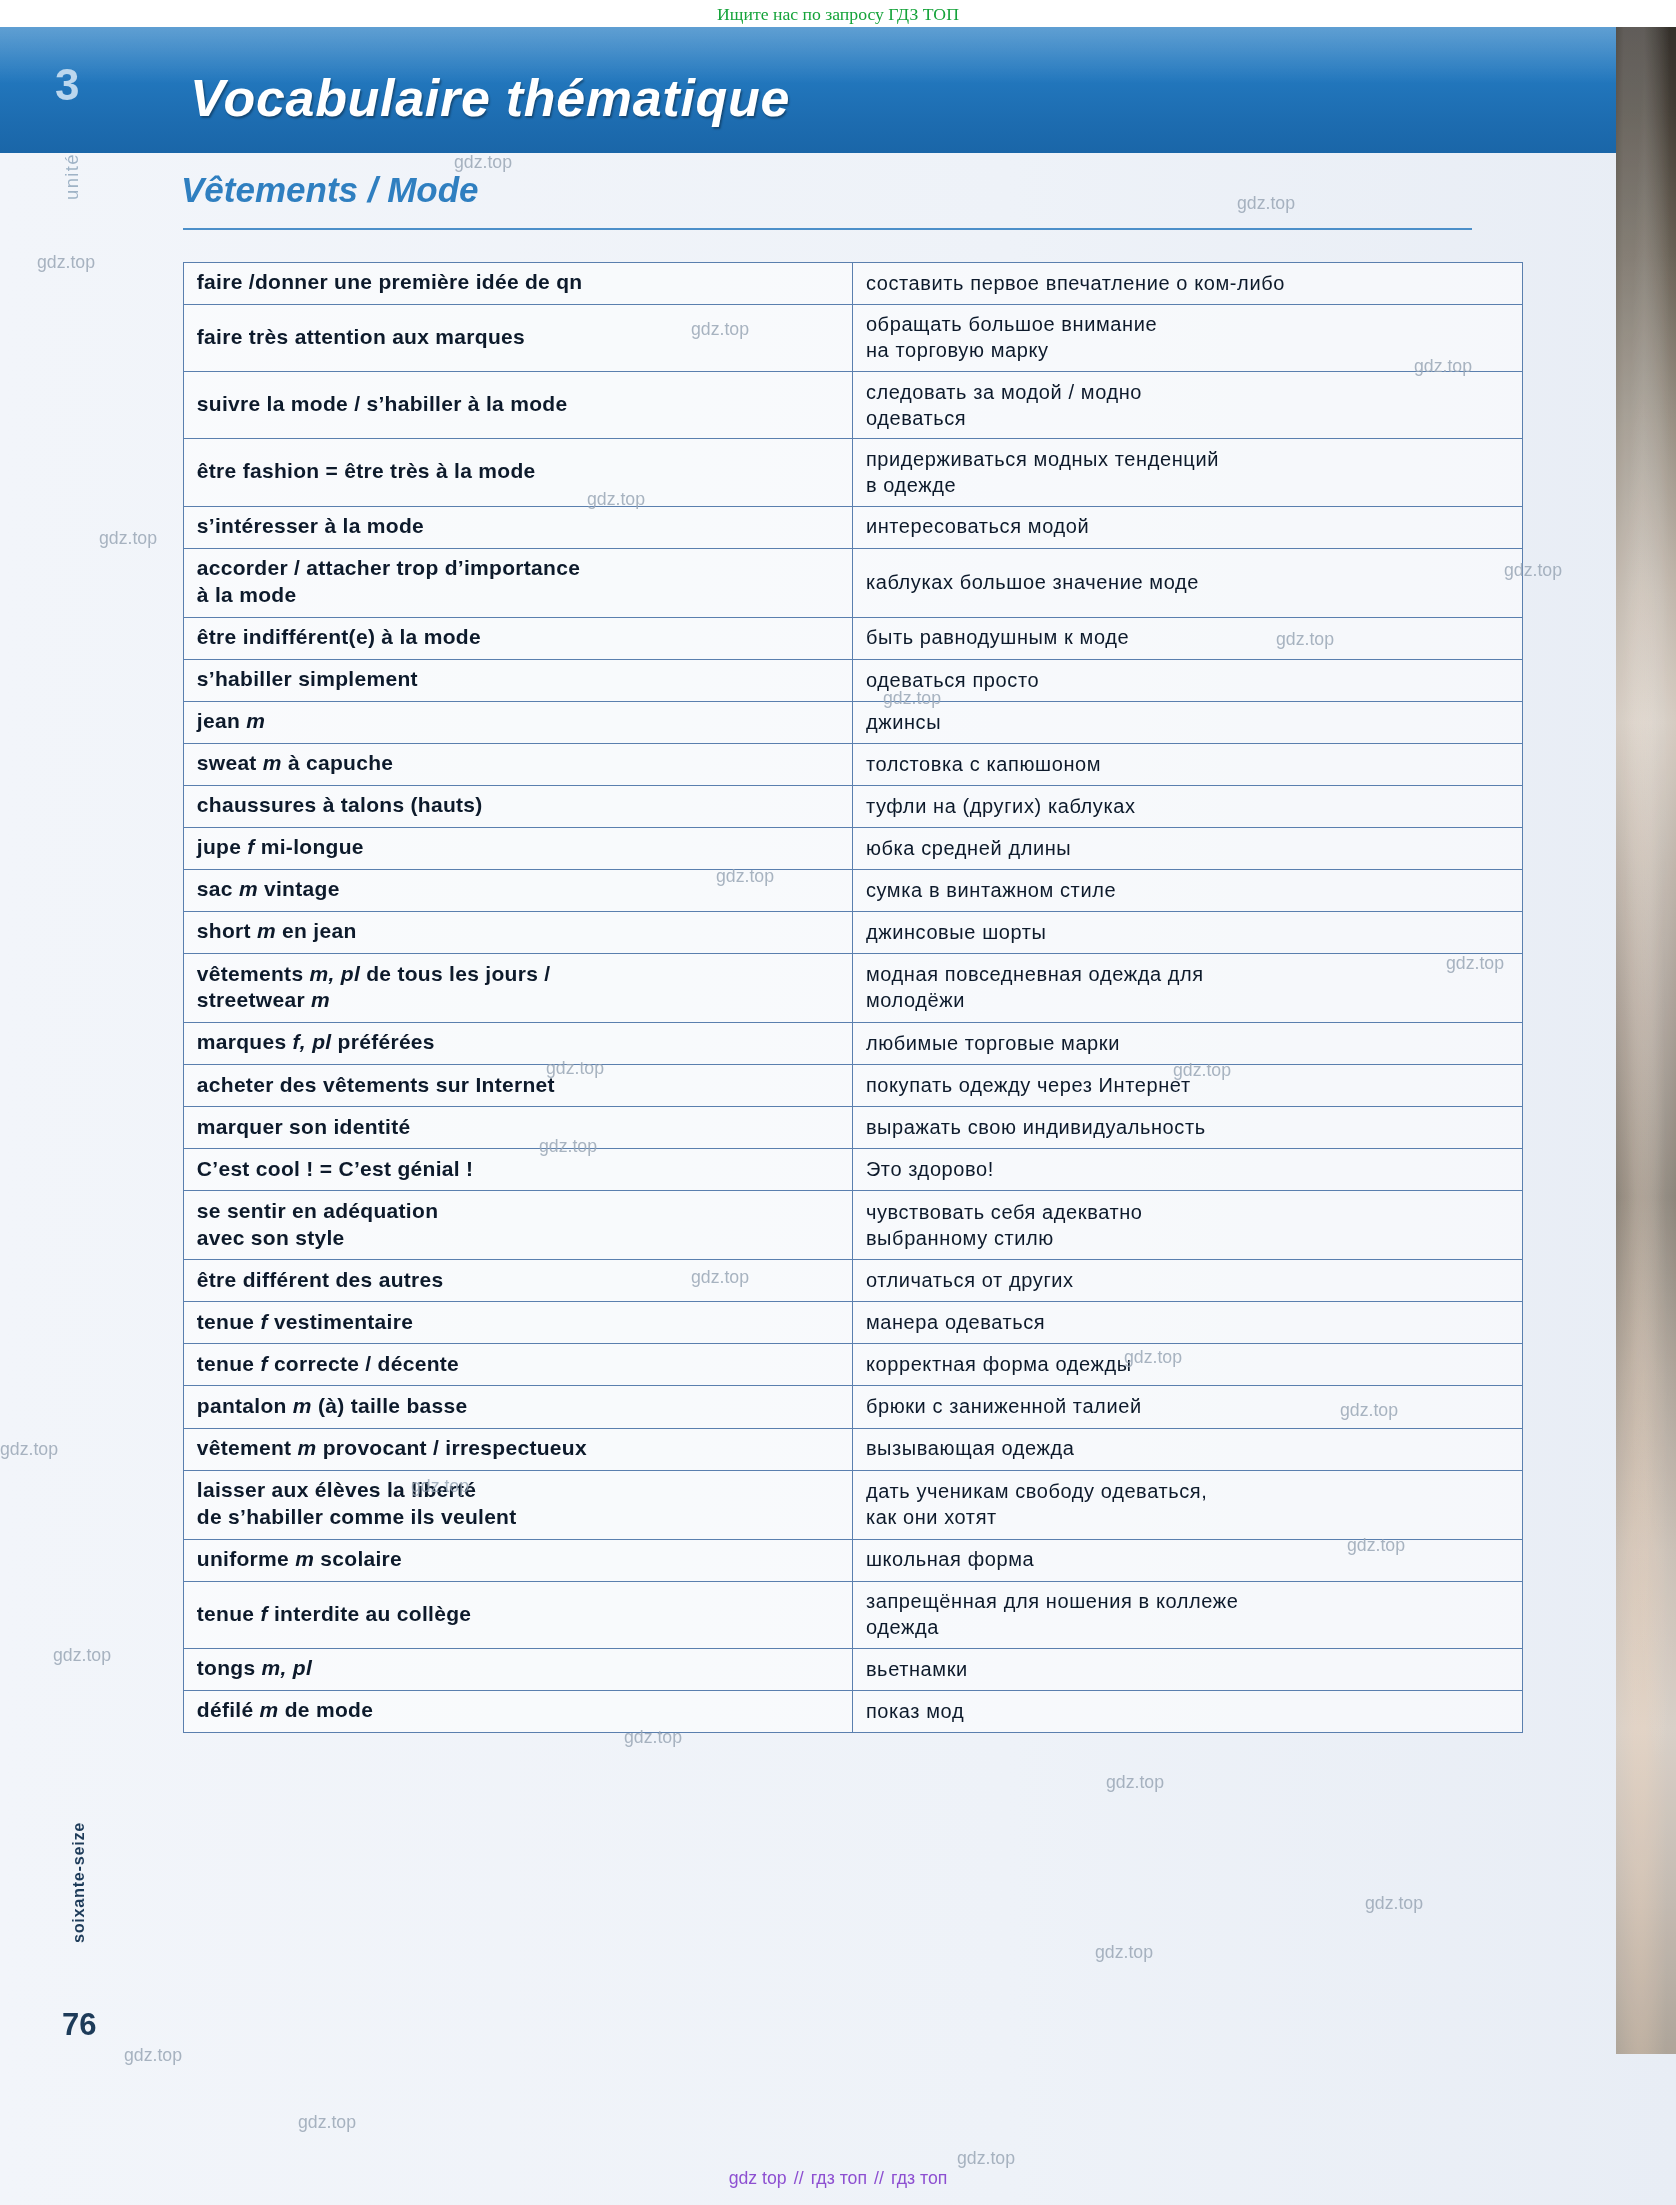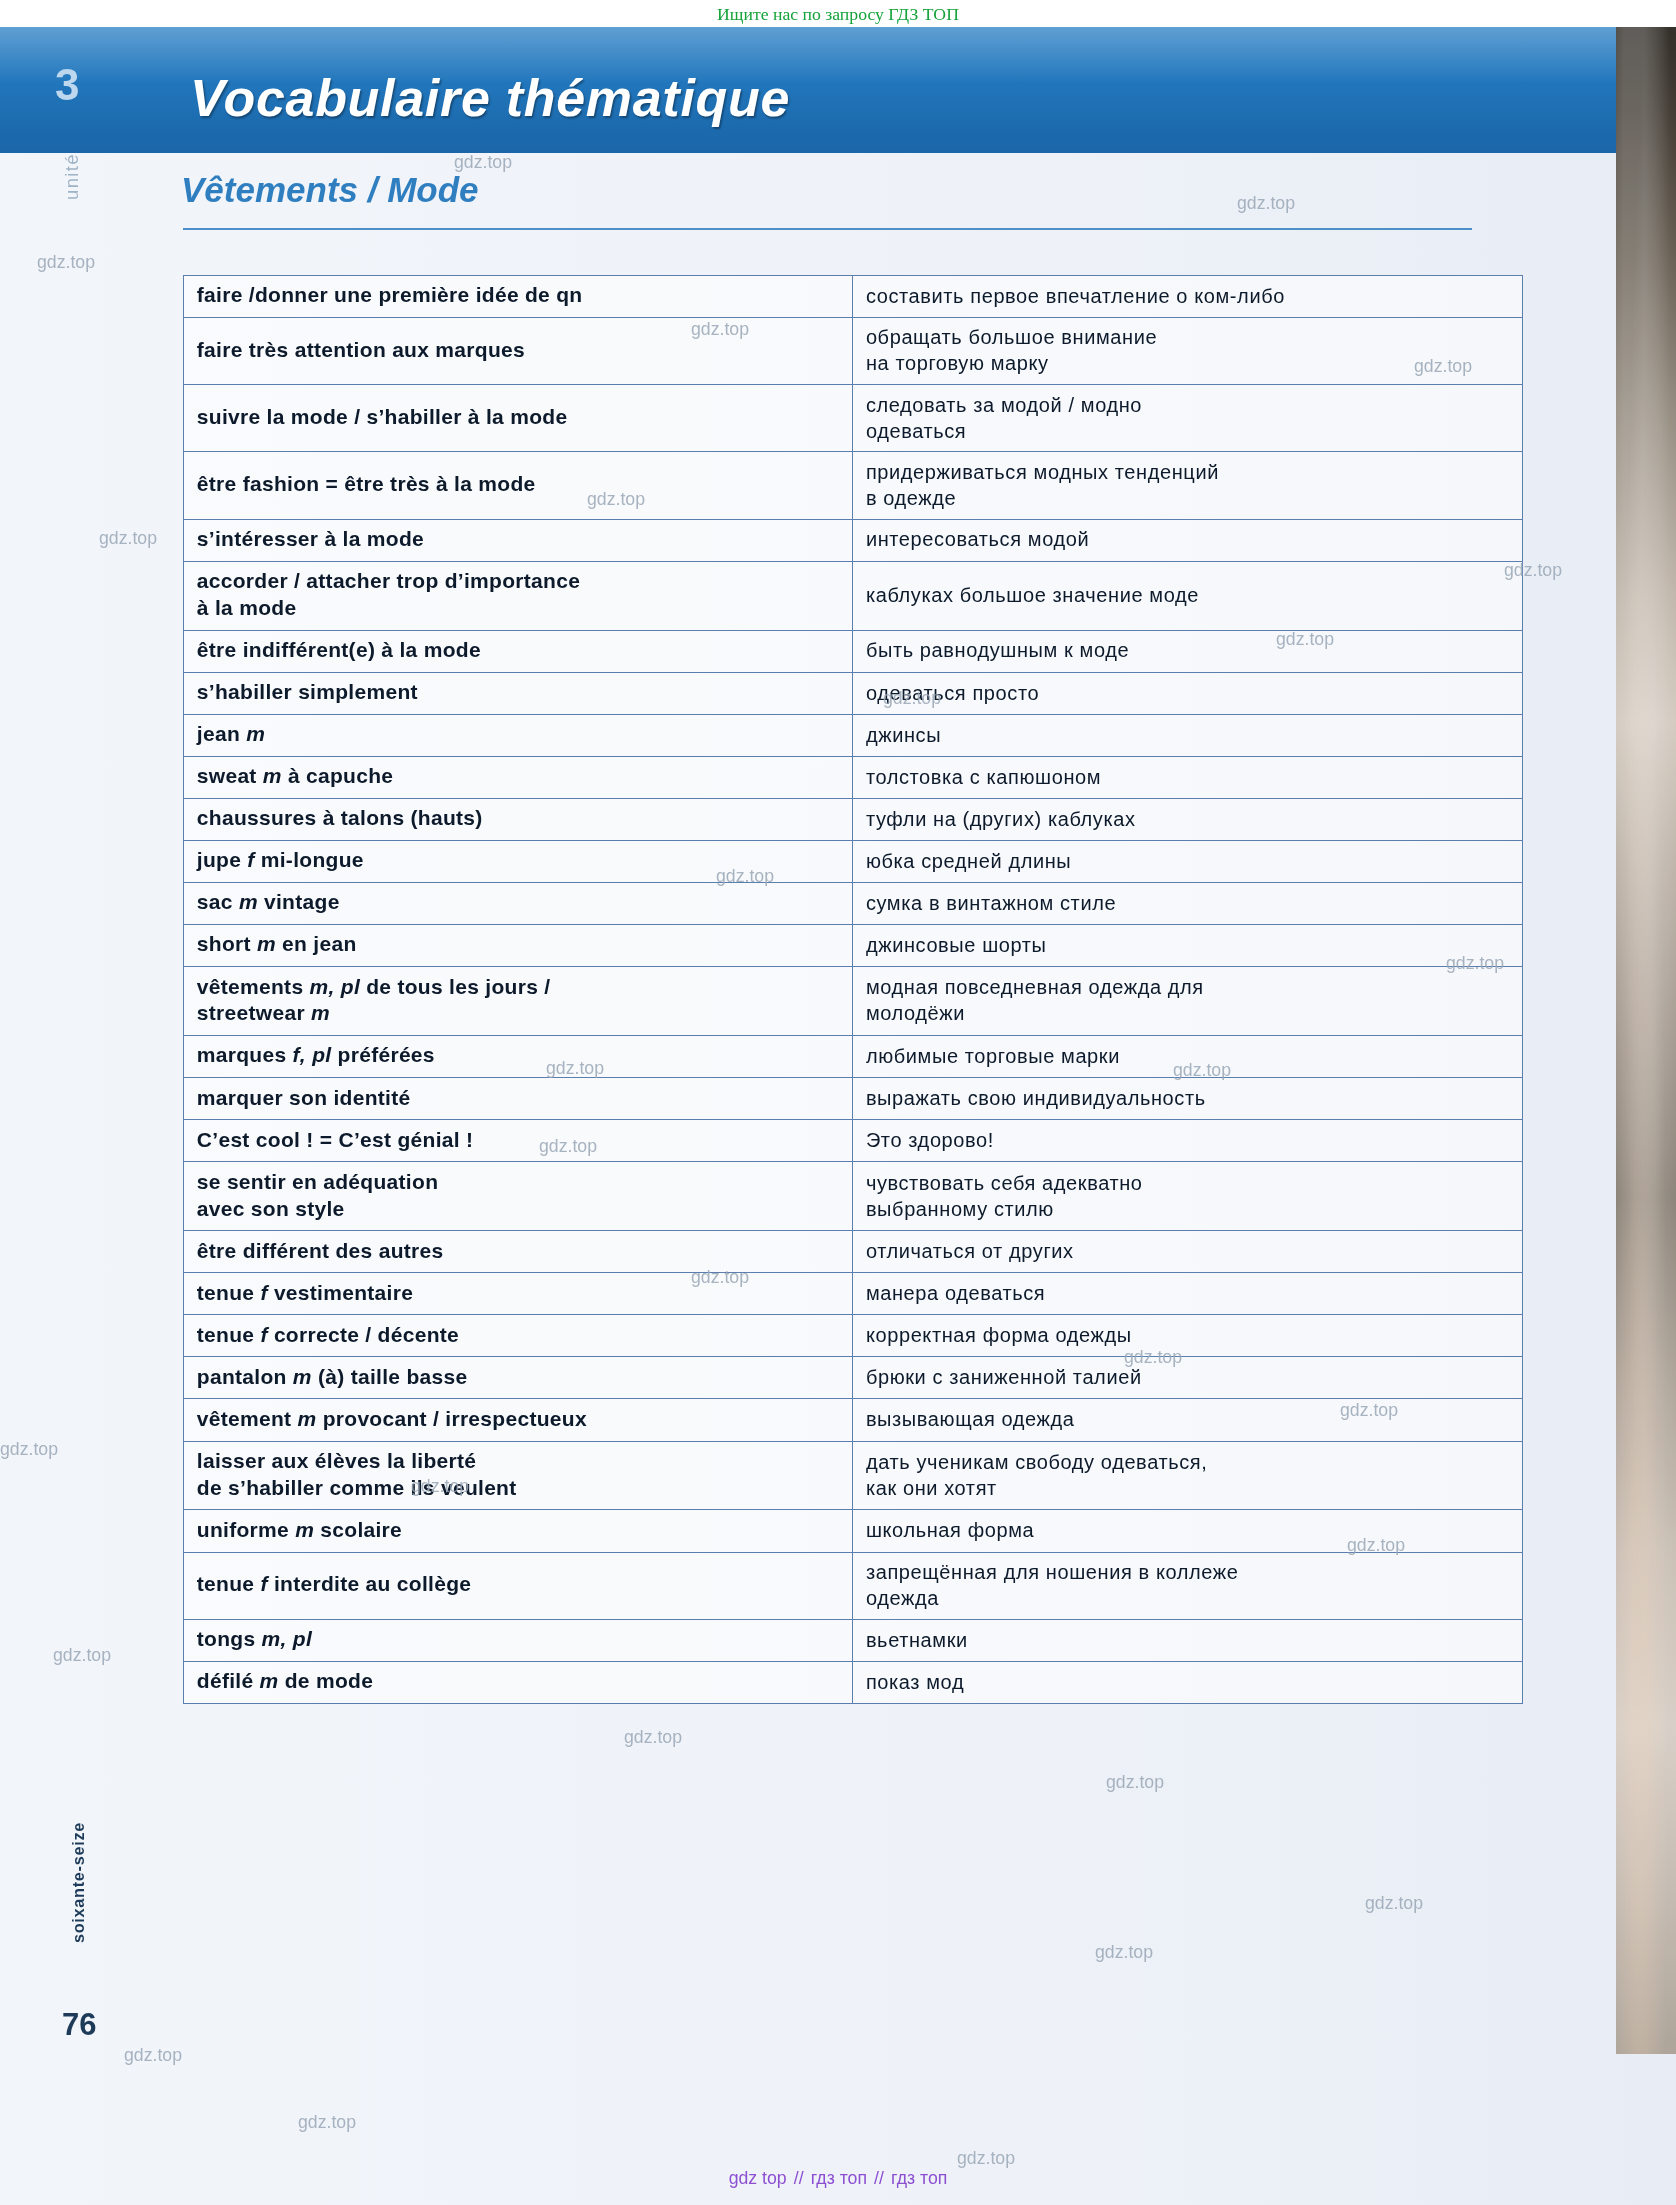--- a/index.html
+++ b/index.html
@@ -144,21 +144,21 @@
     color: #1d3b59;
     font-size: 31px;
     font-weight: bold;
     font-family: "Liberation Sans", sans-serif;
     text-align: center;
   }
 
   
   .vocab-table {
     position: absolute;
-    top: 275px;
+    top: 262px;
     left: 183px;
     width: 1289px;
     border-collapse: collapse;
     table-layout: fixed;
     background: rgba(255,255,255,0.55);
   }
   .vocab-table td {
     border: 1.4px solid #5a7fae;
     vertical-align: middle;
     padding: 6.4px 11.3px 7.8px 12.8px;
@@ -293,20 +293,24 @@
         <td class="fr">short  <i>m</i>  en  jean</td>
         <td class="ru">джинсовые  шорты</td>
       </tr>
       <tr>
         <td class="fr">vêtements  <i>m,</i> <i>pl</i>  de  tous  les  jours  /<br>streetwear  <i>m</i></td>
         <td class="ru">модная  повседневная  одежда  для<br>молодёжи</td>
       </tr>
       <tr>
         <td class="fr">marques  <i>f,</i>  <i>pl</i>  préférées</td>
         <td class="ru">любимые  торговые  марки</td>
+      </tr>
+      <tr>
+        <td class="fr">acheter  des  vêtements  sur  Internet</td>
+        <td class="ru">покупать  одежду  через  Интернет</td>
       </tr>
       <tr>
         <td class="fr">marquer  son  identité</td>
         <td class="ru">выражать  свою  индивидуальность</td>
       </tr>
       <tr>
         <td class="fr">C’est  cool !  =  C’est  génial !</td>
         <td class="ru">Это  здорово!</td>
       </tr>
       <tr>

